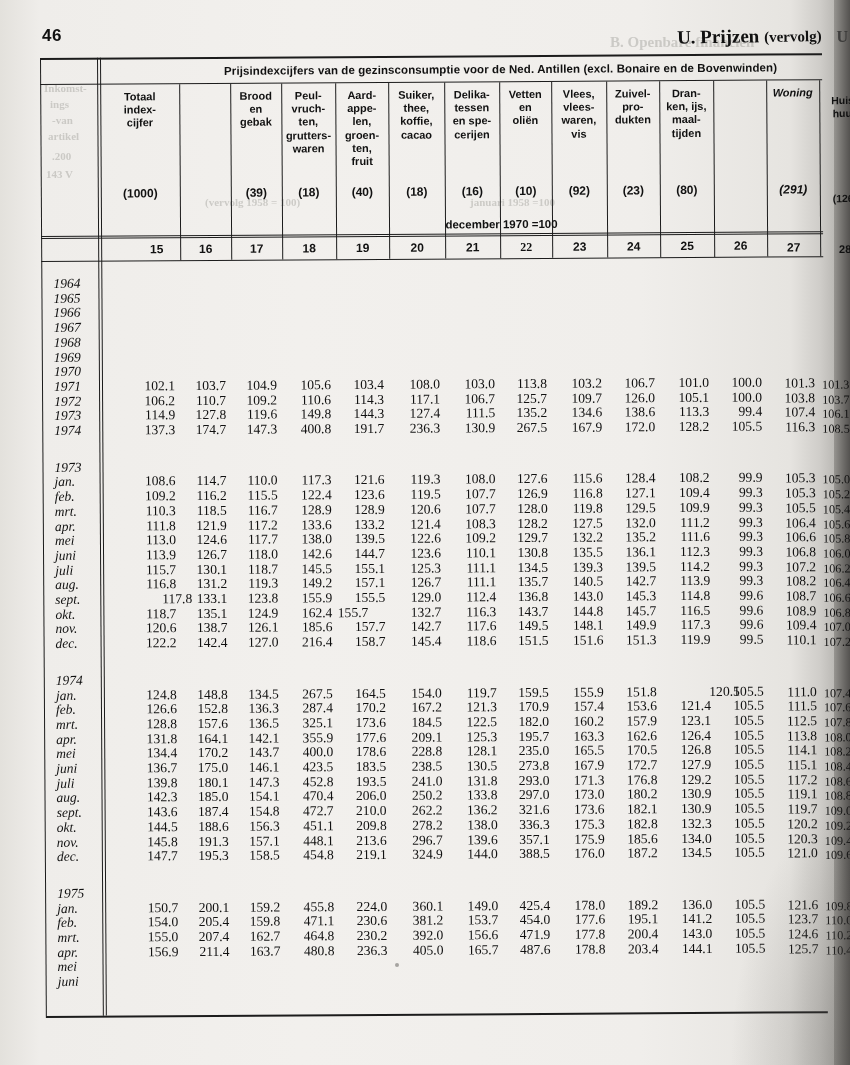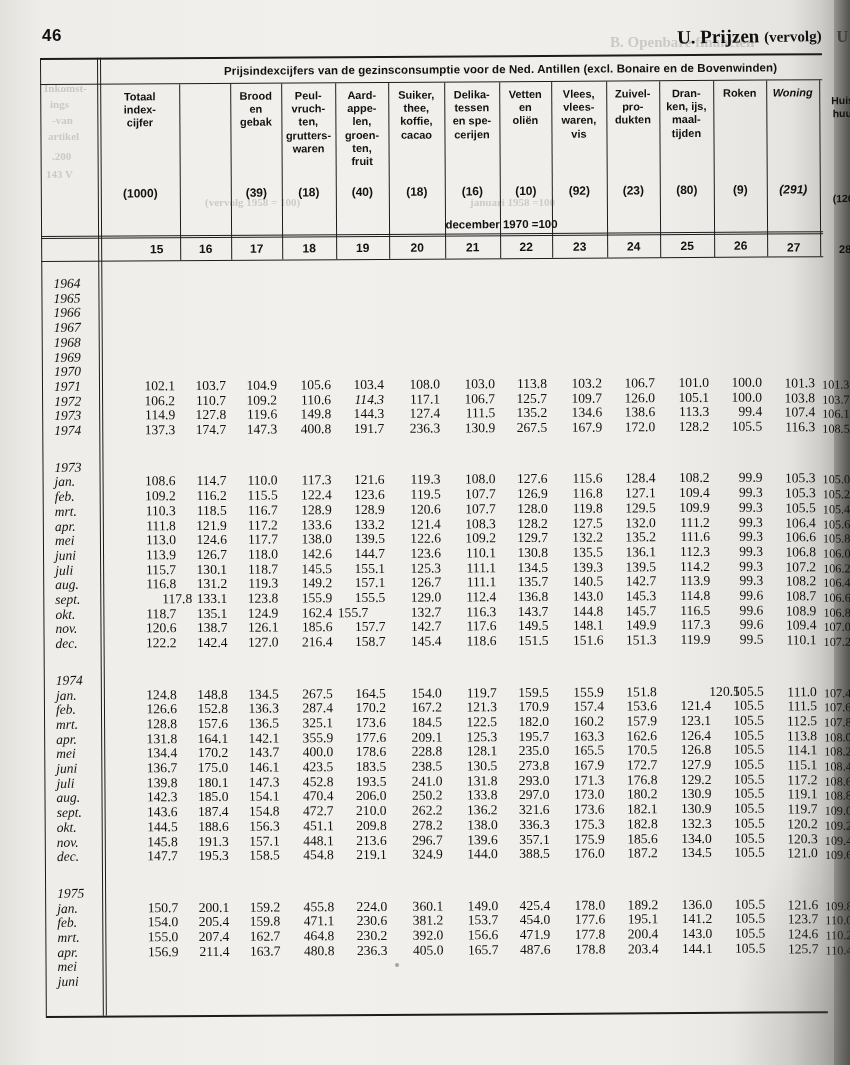--- a/index.html
+++ b/index.html
@@ -264,26 +264,20 @@
       </div>
       <div class="hcell" style="left: 619px; width: 54px;">
         <div class="lbl">
           <div>Dran-</div>
           <div>ken, ijs,</div>
           <div>maal-</div>
           <div>tijden</div>
         </div>
         <div class="wt" style="position: absolute; left: 0px; right: 0px; top: 103px; text-align: center; font-size: 12px;">(80)</div>
       </div>
-      <div class="hcell" style="left: 673px; width: 53px;">
-        <div class="lbl">
-          <div>Roken</div>
-        </div>
-        <div class="wt" style="position: absolute; left: 0px; right: 0px; top: 103px; text-align: center; font-size: 12px;">(9)</div>
-      </div>
       <div class="hcell ital" style="left: 726px; width: 53px;">
         <div class="lbl">
           <div>Woning</div>
         </div>
         <div class="wt" style="position: absolute; left: 0px; right: 0px; top: 103px; text-align: center; font-size: 12px;">(291)</div>
       </div>
       <div class="hcell" style="left: 779px; width: 50px; padding-top: 14px; font-size: 10.5px;">
         <div class="lbl">
           <div>Huis-</div>
           <div>huur</div>
@@ -293,21 +287,21 @@
     </div>
   <div id="baseline-note">december 1970 =100</div>
   <div id="colnums">
       <div class="cnum" style="left: 60px; width: 79px; margin-left: 16px;">15</div>
       <div class="cnum" style="left: 139px; width: 51px;">16</div>
       <div class="cnum" style="left: 190px; width: 51px;">17</div>
       <div class="cnum" style="left: 241px; width: 54px;">18</div>
       <div class="cnum" style="left: 295px; width: 53px;">19</div>
       <div class="cnum" style="left: 348px; width: 56px;">20</div>
       <div class="cnum" style="left: 404px; width: 55px;">21</div>
-      <div class="cnum" style="left: 459px; width: 52px;">22</div>
+      <div class="cnum" style="left: 459px; width: 52px; font-family: Liberation Serif, serif;">22</div>
       <div class="cnum" style="left: 511px; width: 55px;">23</div>
       <div class="cnum" style="left: 566px; width: 53px;">24</div>
       <div class="cnum" style="left: 619px; width: 54px;">25</div>
       <div class="cnum" style="left: 673px; width: 53px;">26</div>
       <div class="cnum" style="left: 726px; width: 53px; transform: translateY(2px);">27</div>
       <div class="cnum" style="left: 780px; width: 48px; font-size: 11px; transform: translateY(4px);">28</div>
     </div>
 
   <div id="body">
       <div class="row" style="top: 14px;">
@@ -347,21 +341,21 @@
         <div class="cell c26" style="left: 673px; width: 47px;">100.0</div>
         <div class="cell c27" style="left: 726px; width: 47px;">101.3</div>
         <div class="cell c28" style="left: 776px; width: 46px; text-align: left; padding-left: 4px; transform: translateY(2.42px);">101.3</div>
       </div>
       <div class="row" style="top: 131.6px;">
         <div class="rowlabel">1972</div>
         <div class="cell c15" style="left: 60px; width: 73px;">106.2</div>
         <div class="cell c16" style="left: 139px; width: 45px;">110.7</div>
         <div class="cell c17" style="left: 190px; width: 45px;">109.2</div>
         <div class="cell c18" style="left: 241px; width: 48px;">110.6</div>
-        <div class="cell c19" style="left: 295px; width: 47px; font-style: italic;">114.3</div>
+        <div class="cell c19" style="left: 295px; width: 47px;">114.3</div>
         <div class="cell c20" style="left: 348px; width: 50px;">117.1</div>
         <div class="cell c21" style="left: 404px; width: 49px;">106.7</div>
         <div class="cell c22" style="left: 459px; width: 46px;">125.7</div>
         <div class="cell c23" style="left: 511px; width: 49px;">109.7</div>
         <div class="cell c24" style="left: 566px; width: 47px;">126.0</div>
         <div class="cell c25" style="left: 619px; width: 48px;">105.1</div>
         <div class="cell c26" style="left: 673px; width: 47px;">100.0</div>
         <div class="cell c27" style="left: 726px; width: 47px;">103.8</div>
         <div class="cell c28" style="left: 776px; width: 46px; text-align: left; padding-left: 4px; transform: translateY(2.48px);">103.7</div>
       </div>

